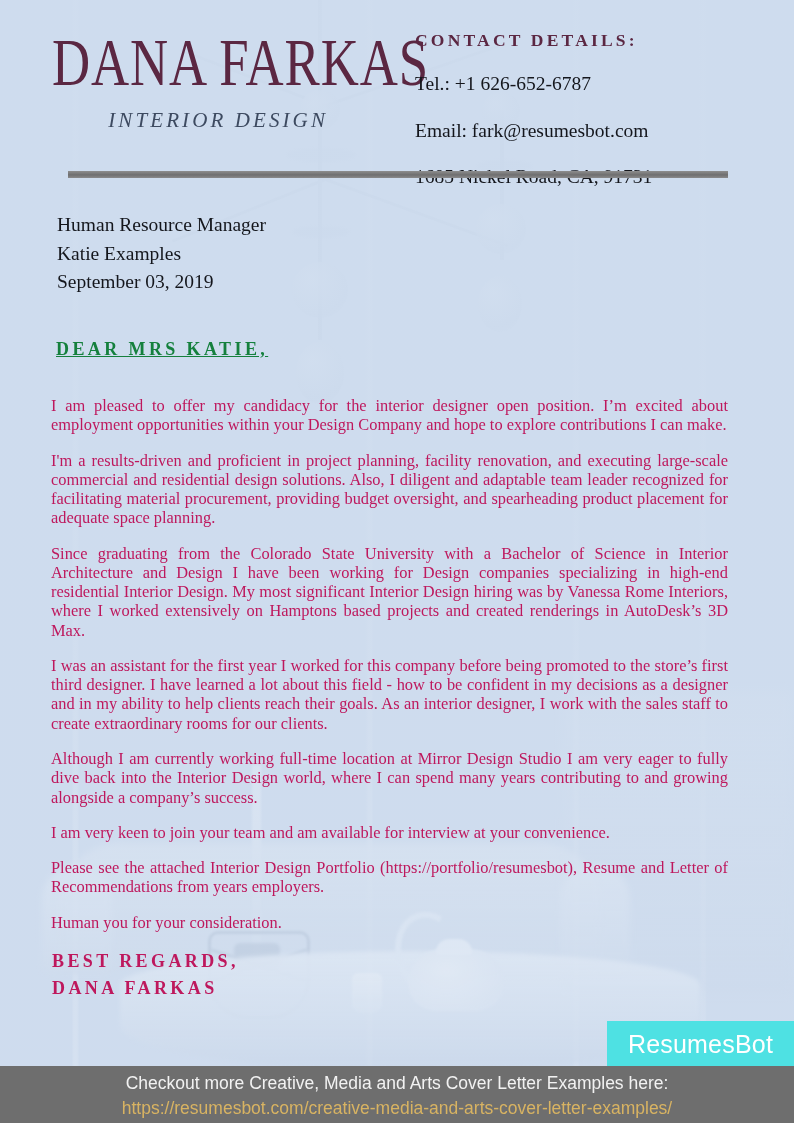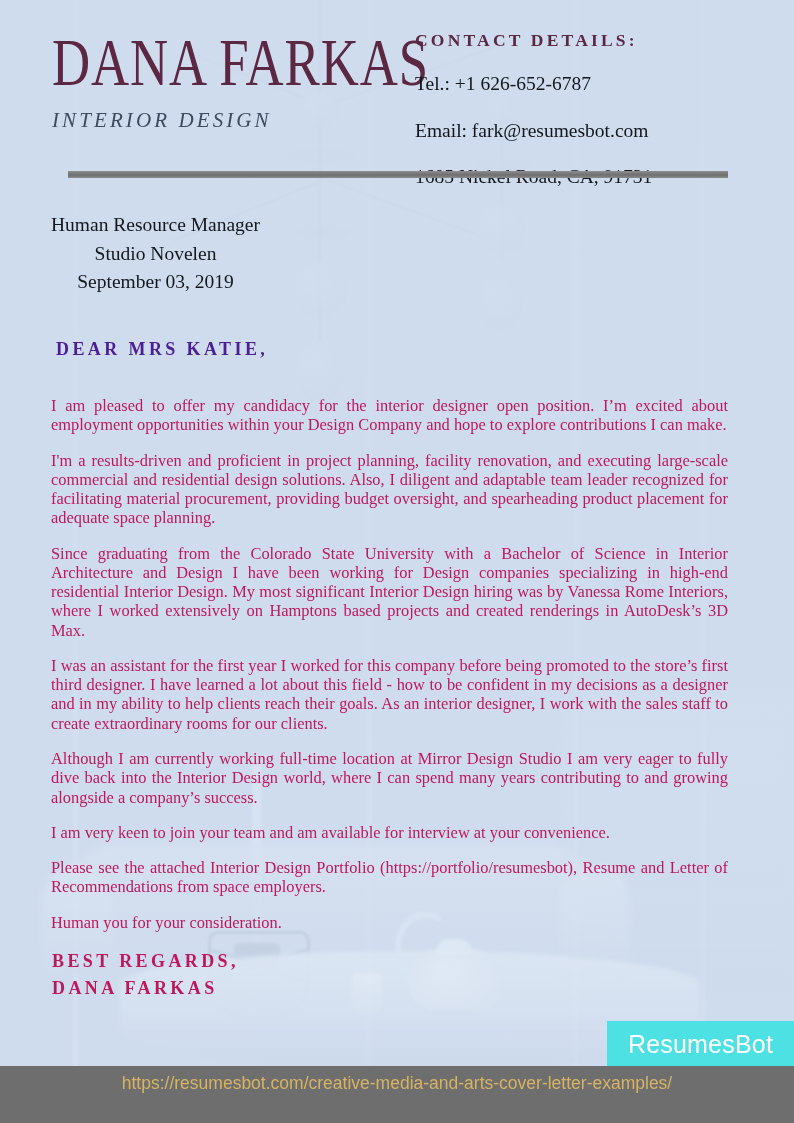--- a/index.html
+++ b/index.html
@@ -203,21 +203,21 @@
     font-weight: 400;
     letter-spacing: 1px;
     transform: scaleX(.88) scaleY(1.14);
     transform-origin: left top;
     white-space: nowrap;
   }
   .job-title {
     position: absolute;
     left: 52px; top: 108px;
     width: 276px;
-    text-align: left;
+    text-align: right;
     color: #3d4a60;
     font-family: "Liberation Serif", serif;
     font-style: italic;
     font-size: 21px;
     letter-spacing: 3.1px;
     white-space: nowrap;
   }
 
   .contact {
     position: absolute;
@@ -244,36 +244,36 @@
 
   .divider {
     position: absolute;
     left: 68px; top: 171px;
     width: 660px; height: 7px;
     background: linear-gradient(180deg, #8e8e8e, #6f6f70 55%, #8a8a8b);
   }
 
   .recipient {
     position: absolute;
-    left: 51px; top: 211px;
+    left: 57px; top: 211px;
     color: #14161c;
     font-size: 19.5px;
     line-height: 1.47;
-    text-align: center;
   }
   .recipient div { white-space: nowrap; }
 
   .salutation {
     position: absolute;
     left: 56px; top: 339px;
-    color: #4c1d95;
+    color: #15803d;
     font-weight: bold;
     font-size: 18px;
     letter-spacing: 3.4px;
     white-space: nowrap;
+    text-decoration: underline;
   }
 
   .body-text {
     position: absolute;
     left: 51px; top: 396px;
     width: 677px;
     color: #be185d;
     font-size: 16.4px;
     line-height: 1.175;
     text-align: justify;
@@ -388,42 +388,43 @@
         <div class="contact-line">Tel.: +1 626-652-6787</div>
         <div class="contact-line">Email: fark@resumesbot.com</div>
         <div class="contact-line">1685 Nickel Road, CA, 91731</div>
       </div>
     </div>
 
     <div class="divider"></div>
 
     <div class="recipient">
       <div>Human Resource Manager</div>
-      <div>Studio Novelen</div>
+      <div>Katie Examples</div>
       <div>September 03, 2019</div>
     </div>
 
     <div class="salutation">DEAR MRS KATIE,</div>
 
     <div class="body-text">
       <p>I am pleased to offer my candidacy for the interior designer open position. I’m excited about employment opportunities within your Design Company and hope to explore contributions I can make.</p>
       <p>I'm a results-driven and proficient in project planning, facility renovation, and executing large-scale commercial and residential design solutions. Also, I diligent and adaptable team leader recognized for facilitating material procurement, providing budget oversight, and spearheading product placement for adequate space planning.</p>
       <p>Since graduating from the Colorado State University with a Bachelor of Science in Interior Architecture and Design I have been working for Design companies specializing in high-end residential Interior Design. My most significant Interior Design hiring was by Vanessa Rome Interiors, where I worked extensively on Hamptons based projects and created renderings in AutoDesk’s 3D Max.</p>
       <p>I was an assistant for the first year I worked for this company before being promoted to the store’s first third designer. I have learned a lot about this field - how to be confident in my decisions as a designer and in my ability to help clients reach their goals. As an interior designer, I work with the sales staff to create extraordinary rooms for our clients.</p>
       <p>Although I am currently working full-time location at Mirror Design Studio I am very eager to fully dive back into the Interior Design world, where I can spend many years contributing to and growing alongside a company’s success.</p>
       <p>I am very keen to join your team and am available for interview at your convenience.</p>
-      <p>Please see the attached Interior Design Portfolio (https://portfolio/resumesbot), Resume and Letter of Recommendations from space employers.</p>
+      <p>Please see the attached Interior Design Portfolio (https://portfolio/resumesbot), Resume and Letter of Recommendations from years employers.</p>
       <p>Human you for your consideration.</p>
     </div>
 
     <div class="signoff">
       <div>BEST REGARDS,</div>
       <div>DANA FARKAS</div>
     </div>
 
     <div class="badge">ResumesBot</div>
 
     <div class="footer">
+      <div class="footer-text">Checkout more Creative, Media and Arts Cover Letter Examples here:</div>
       <a class="footer-link" href="#">https://resumesbot.com/creative-media-and-arts-cover-letter-examples/</a>
     </div>
 
   </div>
 </div>
 
 </body></html>

